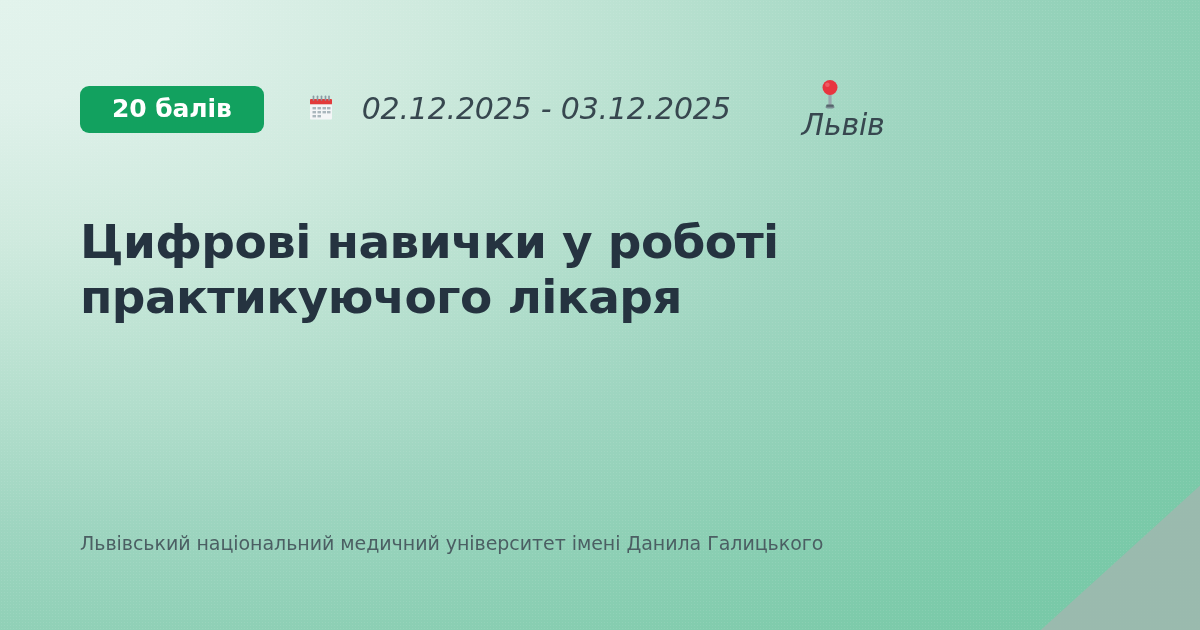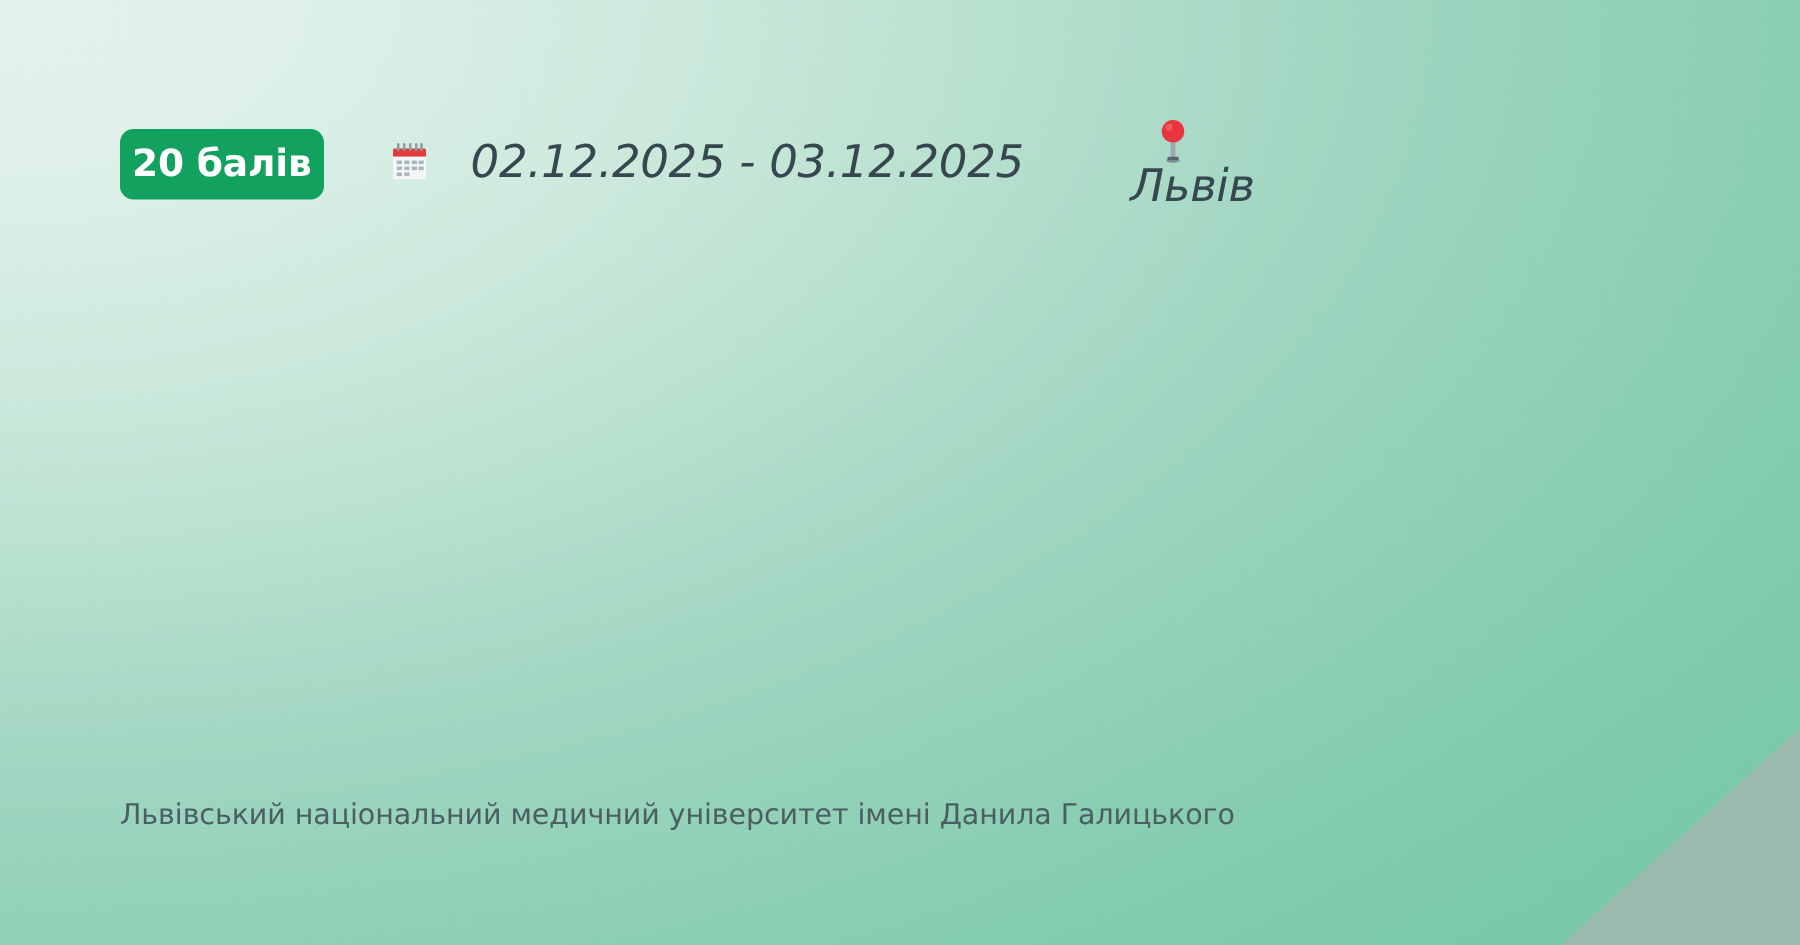--- a/index.html
+++ b/index.html
@@ -88,21 +88,21 @@
 
   #points-badge {
     display: inline-flex;
     align-items: center;
     justify-content: center;
     background: #12a15f;
     color: #ffffff;
     font-size: 25px;
     font-weight: 700;
     line-height: 1;
-    padding: 10px 8px 12px;
+    padding: 10px 32px 12px;
     border-radius: 9px;
     letter-spacing: -0.1px;
     white-space: nowrap;
   }
 
   .meta-item {
     display: inline-flex;
     align-items: center;
     color: #37474f;
     font-size: 30px;
@@ -202,18 +202,19 @@
             <rect x="10.2" y="26.5" width="7.6" height="2.2" rx="1" fill="#55646b"></rect>
             <circle cx="14" cy="9.5" r="7.5" fill="#e8353f"></circle>
             <circle cx="11.4" cy="6.8" r="2.3" fill="#f2686f" opacity=".75"></circle>
           </svg>
         </span>
         <span class="meta-text">Львів</span>
       </span>
 
     </div>
 
+    <h1 id="event-title">Цифрові навички у роботі практикуючого лікаря</h1>
 
   </div>
 
   <div id="organizer">Львівський національний медичний університет імені Данила Галицького</div>
 
 </div>
 
 </body></html>

